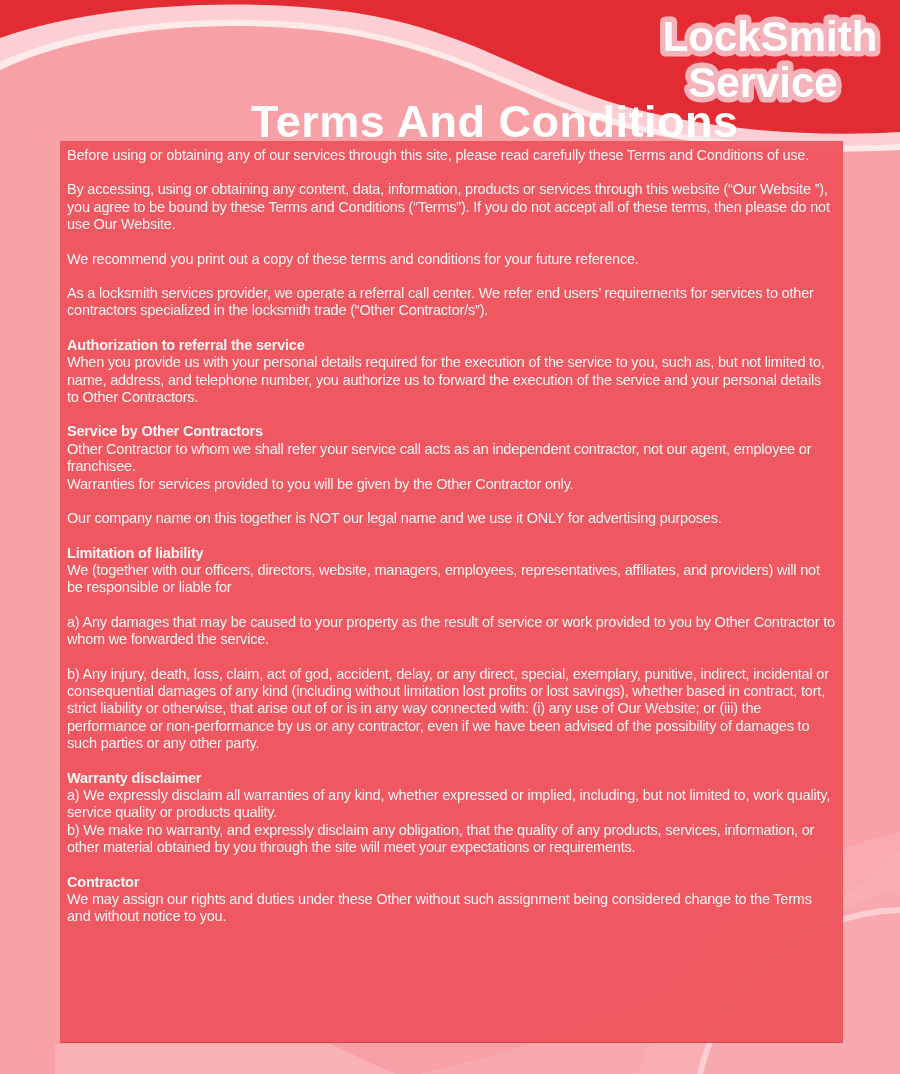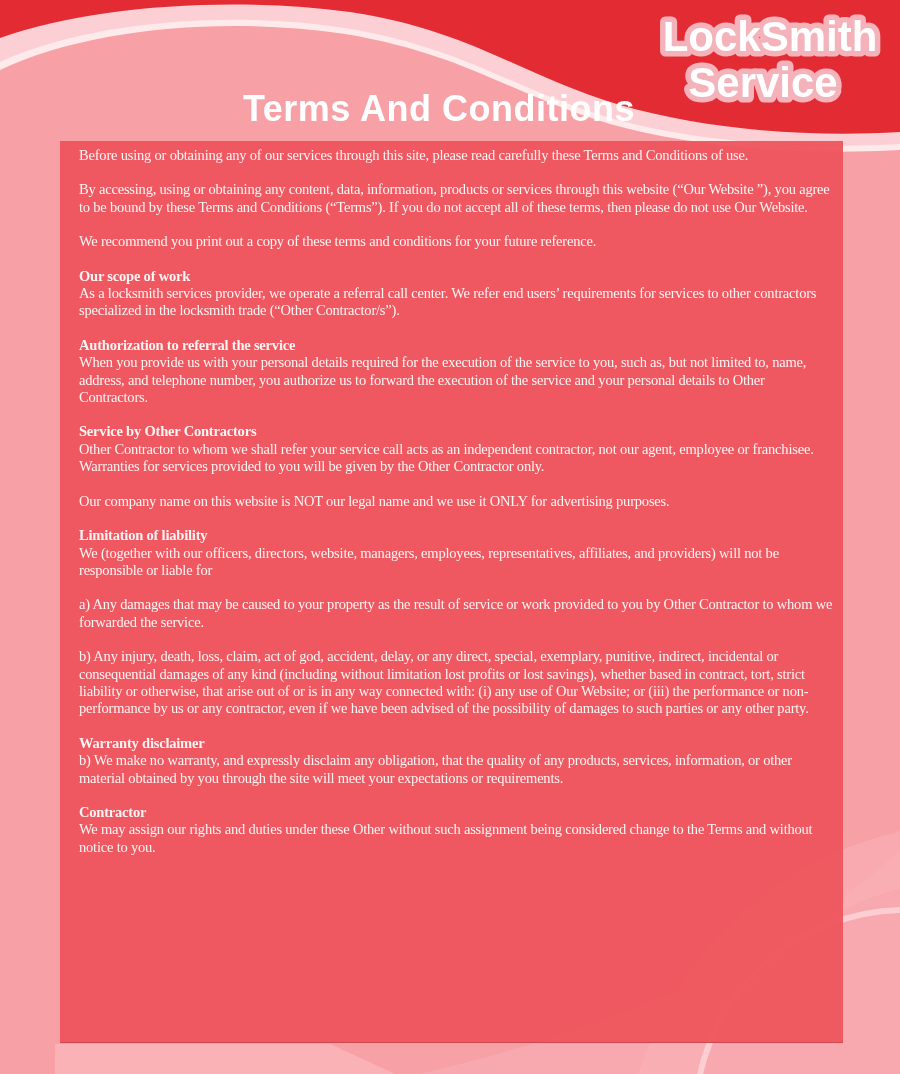--- a/index.html
+++ b/index.html
@@ -5,41 +5,41 @@
   html,body{margin:0;padding:0;background:#ddd;}
   .page{
     position:relative;
     width:900px;height:1074px;
     overflow:hidden;
     font-family:"Liberation Sans","DejaVu Sans",sans-serif;
     background:#c2410c;
   }
   .bg{position:absolute;inset:0;width:900px;height:1074px;display:block;}
   .page-title{
-    position:absolute;left:243px;top:88px;margin:0;
-    font-size:36px;font-weight:bold;color:#ffffff;
+    position:absolute;left:243px;top:88px;margin:8px;
+    font-size:45px;font-weight:bold;color:#ffffff;
     letter-spacing:0.5px;white-space:nowrap;z-index:3;
   }
   .logo{position:absolute;left:650px;top:4px;width:240px;height:112px;z-index:3;}
   .logo text{
     font-family:"Liberation Sans","DejaVu Sans",sans-serif;
     font-size:42px;font-weight:bold;
     fill:#ffffff;stroke:#f4b3bb;stroke-width:11px;
     stroke-linejoin:round;paint-order:stroke;
   }
   .terms-panel{
     position:absolute;left:60px;top:141px;
     width:783px;height:902px;
     background:rgba(238,84,92,0.95);
     border-bottom:1px solid rgba(120,20,25,0.25);
     box-sizing:border-box;
     padding:6px 7px 6px 7px;
     z-index:2;
   }
-  .terms-panel section{margin:0 0 17px 12px;font-family:Liberation Serif, serif;}
+  .terms-panel section{margin:0 0 17px 0;}
   .terms-panel h2{
     margin:0;font-size:14.5px;line-height:17.4px;
     letter-spacing:-0.2px;color:#fdf4f4;font-weight:bold;
   }
   .terms-panel p{
     margin:0;font-size:14.5px;line-height:17.4px;
     letter-spacing:-0.2px;color:#fdf4f4;
   }
 </style>
 </head>
@@ -87,21 +87,20 @@
   </section>
 
   <section>
 
     <div>
             <p>We recommend you print out a copy of these terms and conditions for your future reference.</p>
           </div>
   </section>
 
   <section>
-    <h2>Our scope of work</h2>
     <div>
             <p>As a locksmith services provider, we operate a referral call center. We refer end users’ requirements for services to other contractors specialized in the locksmith trade (“Other Contractor/s”).</p>
           </div>
   </section>
 
   <section>
     <h2>Authorization to referral the service</h2>
     <div>
             <p>When you provide us with your personal details required for the execution of the service to you, such as, but not limited to, name, address, and telephone number, you authorize us to forward the execution of the service and your personal details to Other Contractors.</p>
           </div>
@@ -111,21 +110,21 @@
     <h2>Service by Other Contractors</h2>
     <div>
             <p>Other Contractor to whom we shall refer your service call acts as an independent contractor, not our agent, employee or franchisee.</p>
             <p>Warranties for services provided to you will be given by the Other Contractor only.</p>
           </div>
   </section>
 
   <section>
 
     <div>
-            <p>Our company name on this website is NOT our legal name and we use it ONLY for advertising purposes.</p>
+            <p>Our company name on this together is NOT our legal name and we use it ONLY for advertising purposes.</p>
           </div>
   </section>
 
   <section>
     <h2>Limitation of liability</h2>
     <div>
             <p>We (together with our officers, directors, website, managers, employees, representatives, affiliates, and providers) will not be responsible or liable for</p>
           </div>
   </section>
 
@@ -139,20 +138,21 @@
   <section>
 
     <div>
             <p>b) Any injury, death, loss, claim, act of god, accident, delay, or any direct, special, exemplary, punitive, indirect, incidental or consequential damages of any kind (including without limitation lost profits or lost savings), whether based in contract, tort, strict liability or otherwise, that arise out of or is in any way connected with: (i) any use of Our Website; or (iii) the performance or non-performance by us or any contractor, even if we have been advised of the possibility of damages to such parties or any other party.</p>
           </div>
   </section>
 
   <section>
     <h2>Warranty disclaimer</h2>
     <div>
+            <p>a) We expressly disclaim all warranties of any kind, whether expressed or implied, including, but not limited to, work quality, service quality or products quality.</p>
             <p>b) We make no warranty, and expressly disclaim any obligation, that the quality of any products, services, information, or other material obtained by you through the site will meet your expectations or requirements.</p>
           </div>
   </section>
 
   <section>
     <h2>Contractor</h2>
     <div>
             <p>We may assign our rights and duties under these Other without such assignment being considered change to the Terms and without notice to you.</p>
           </div>
   </section>

